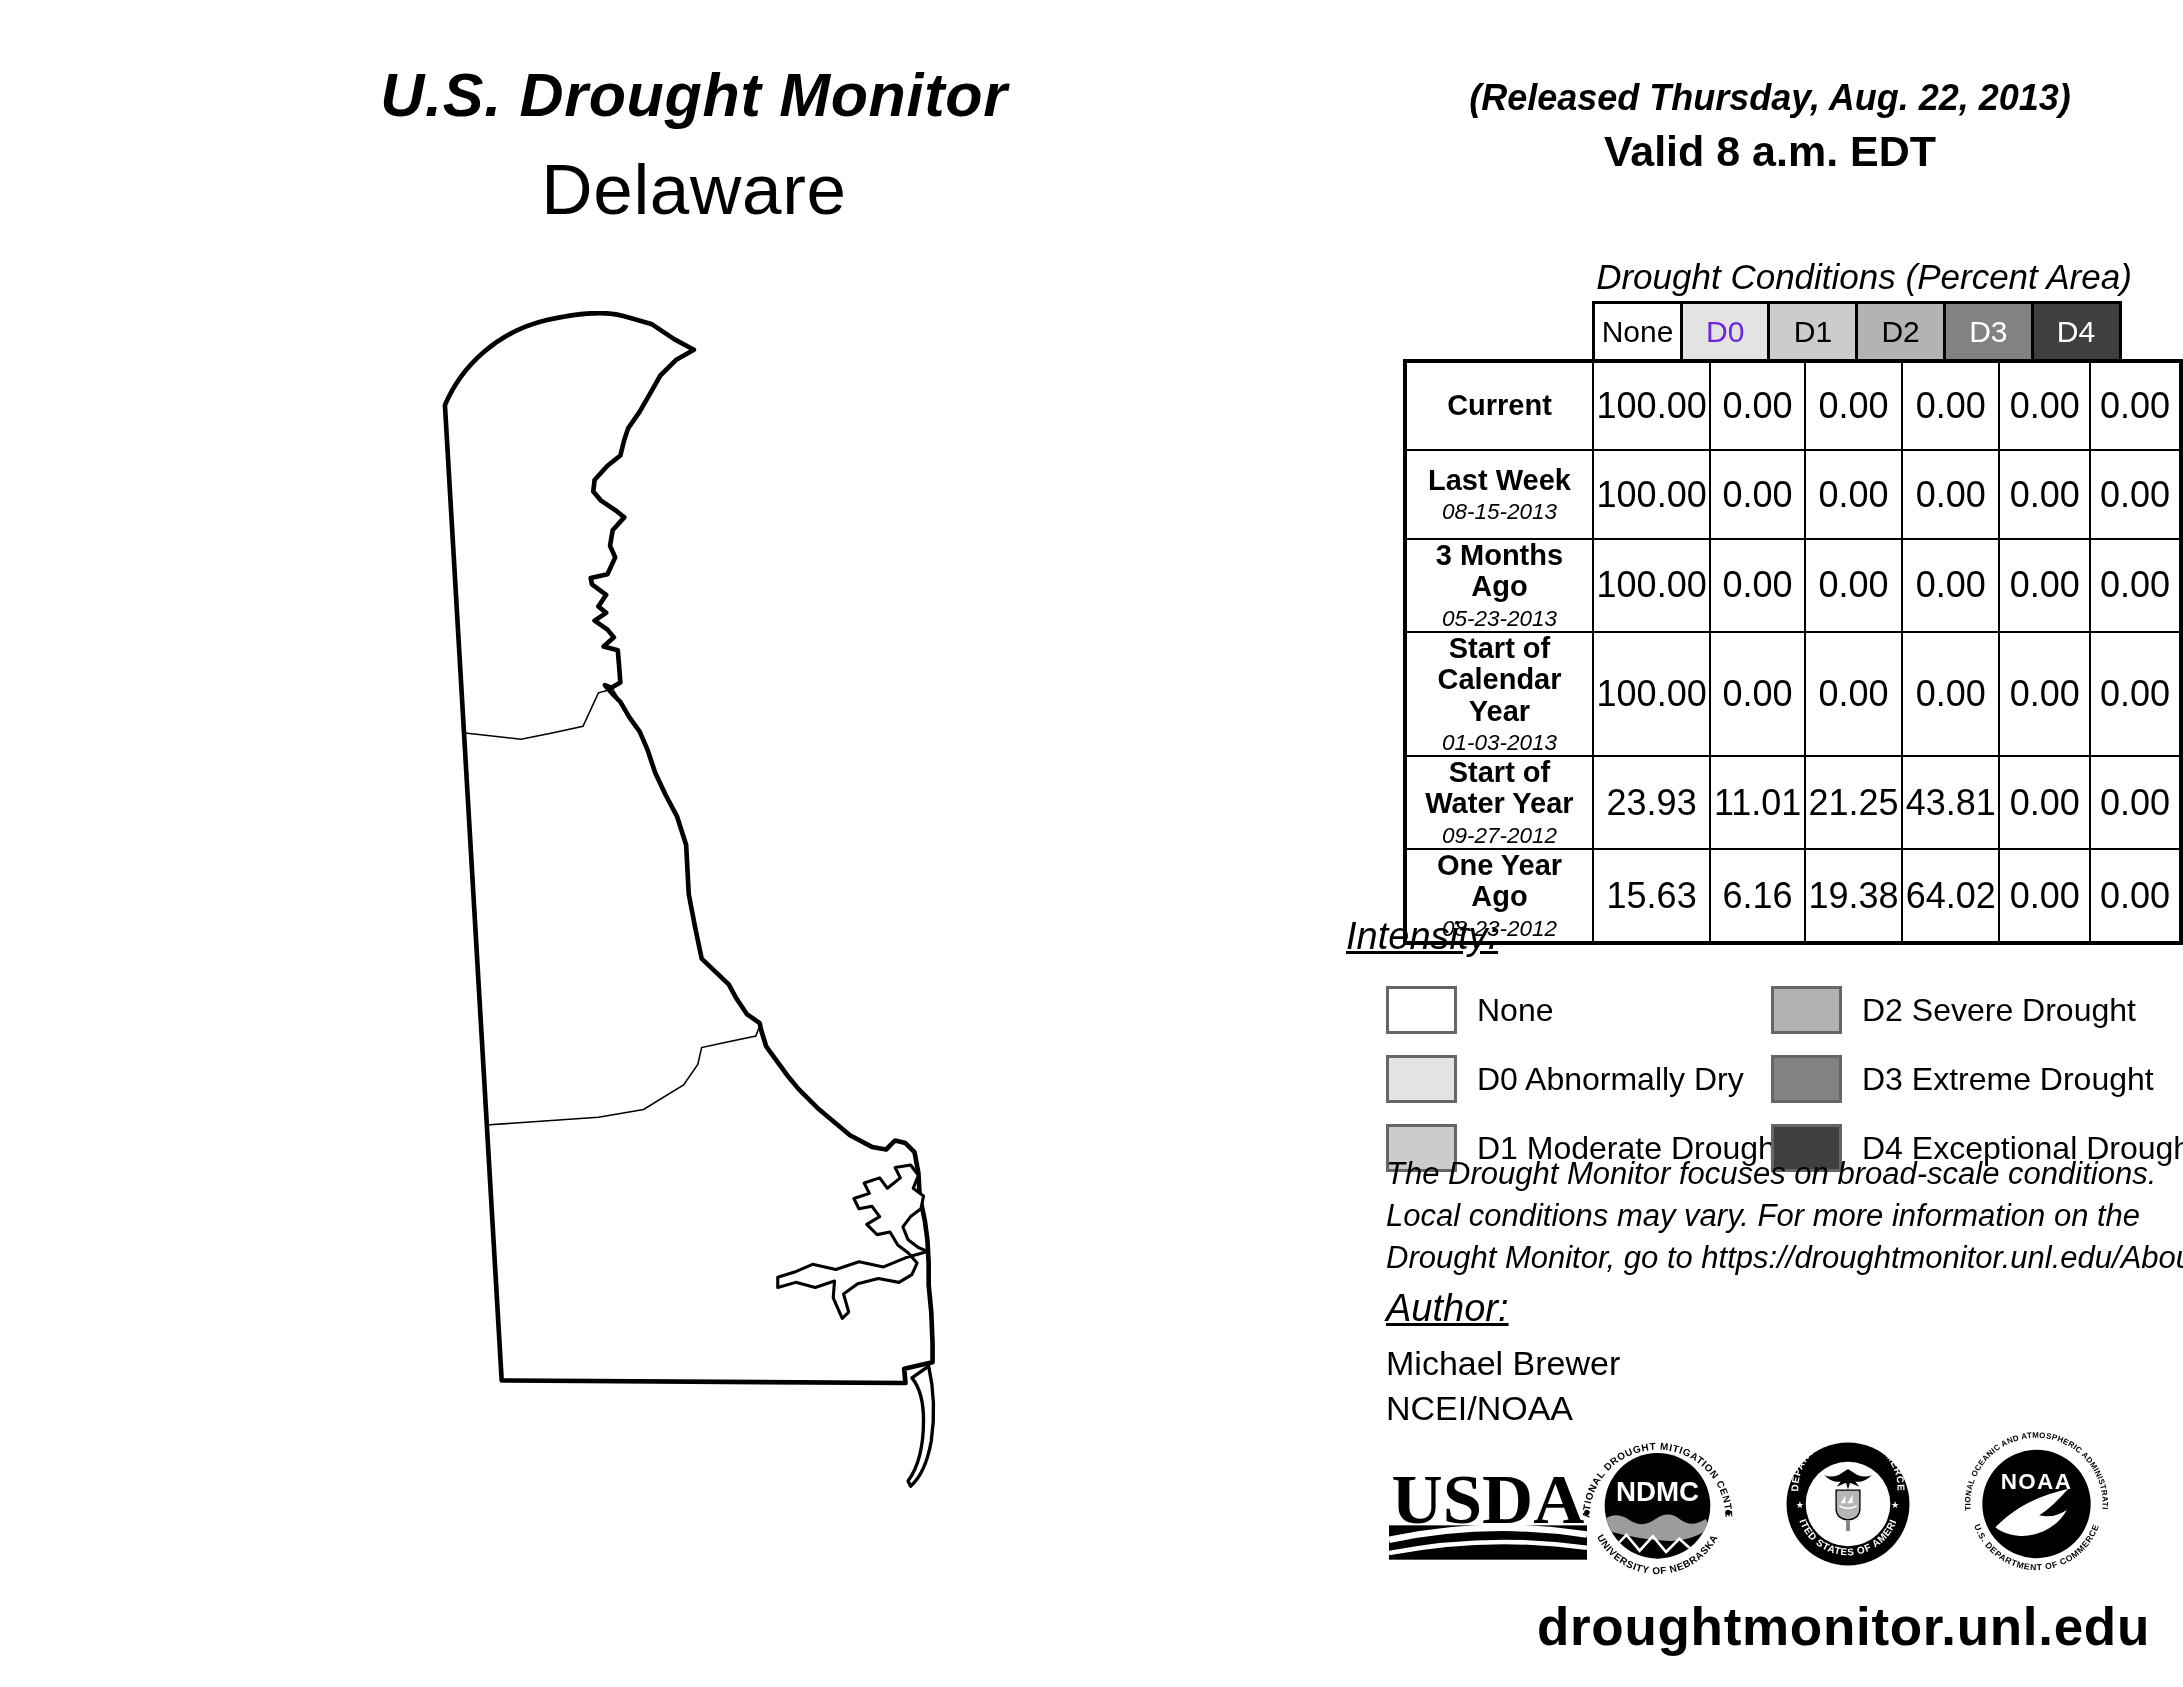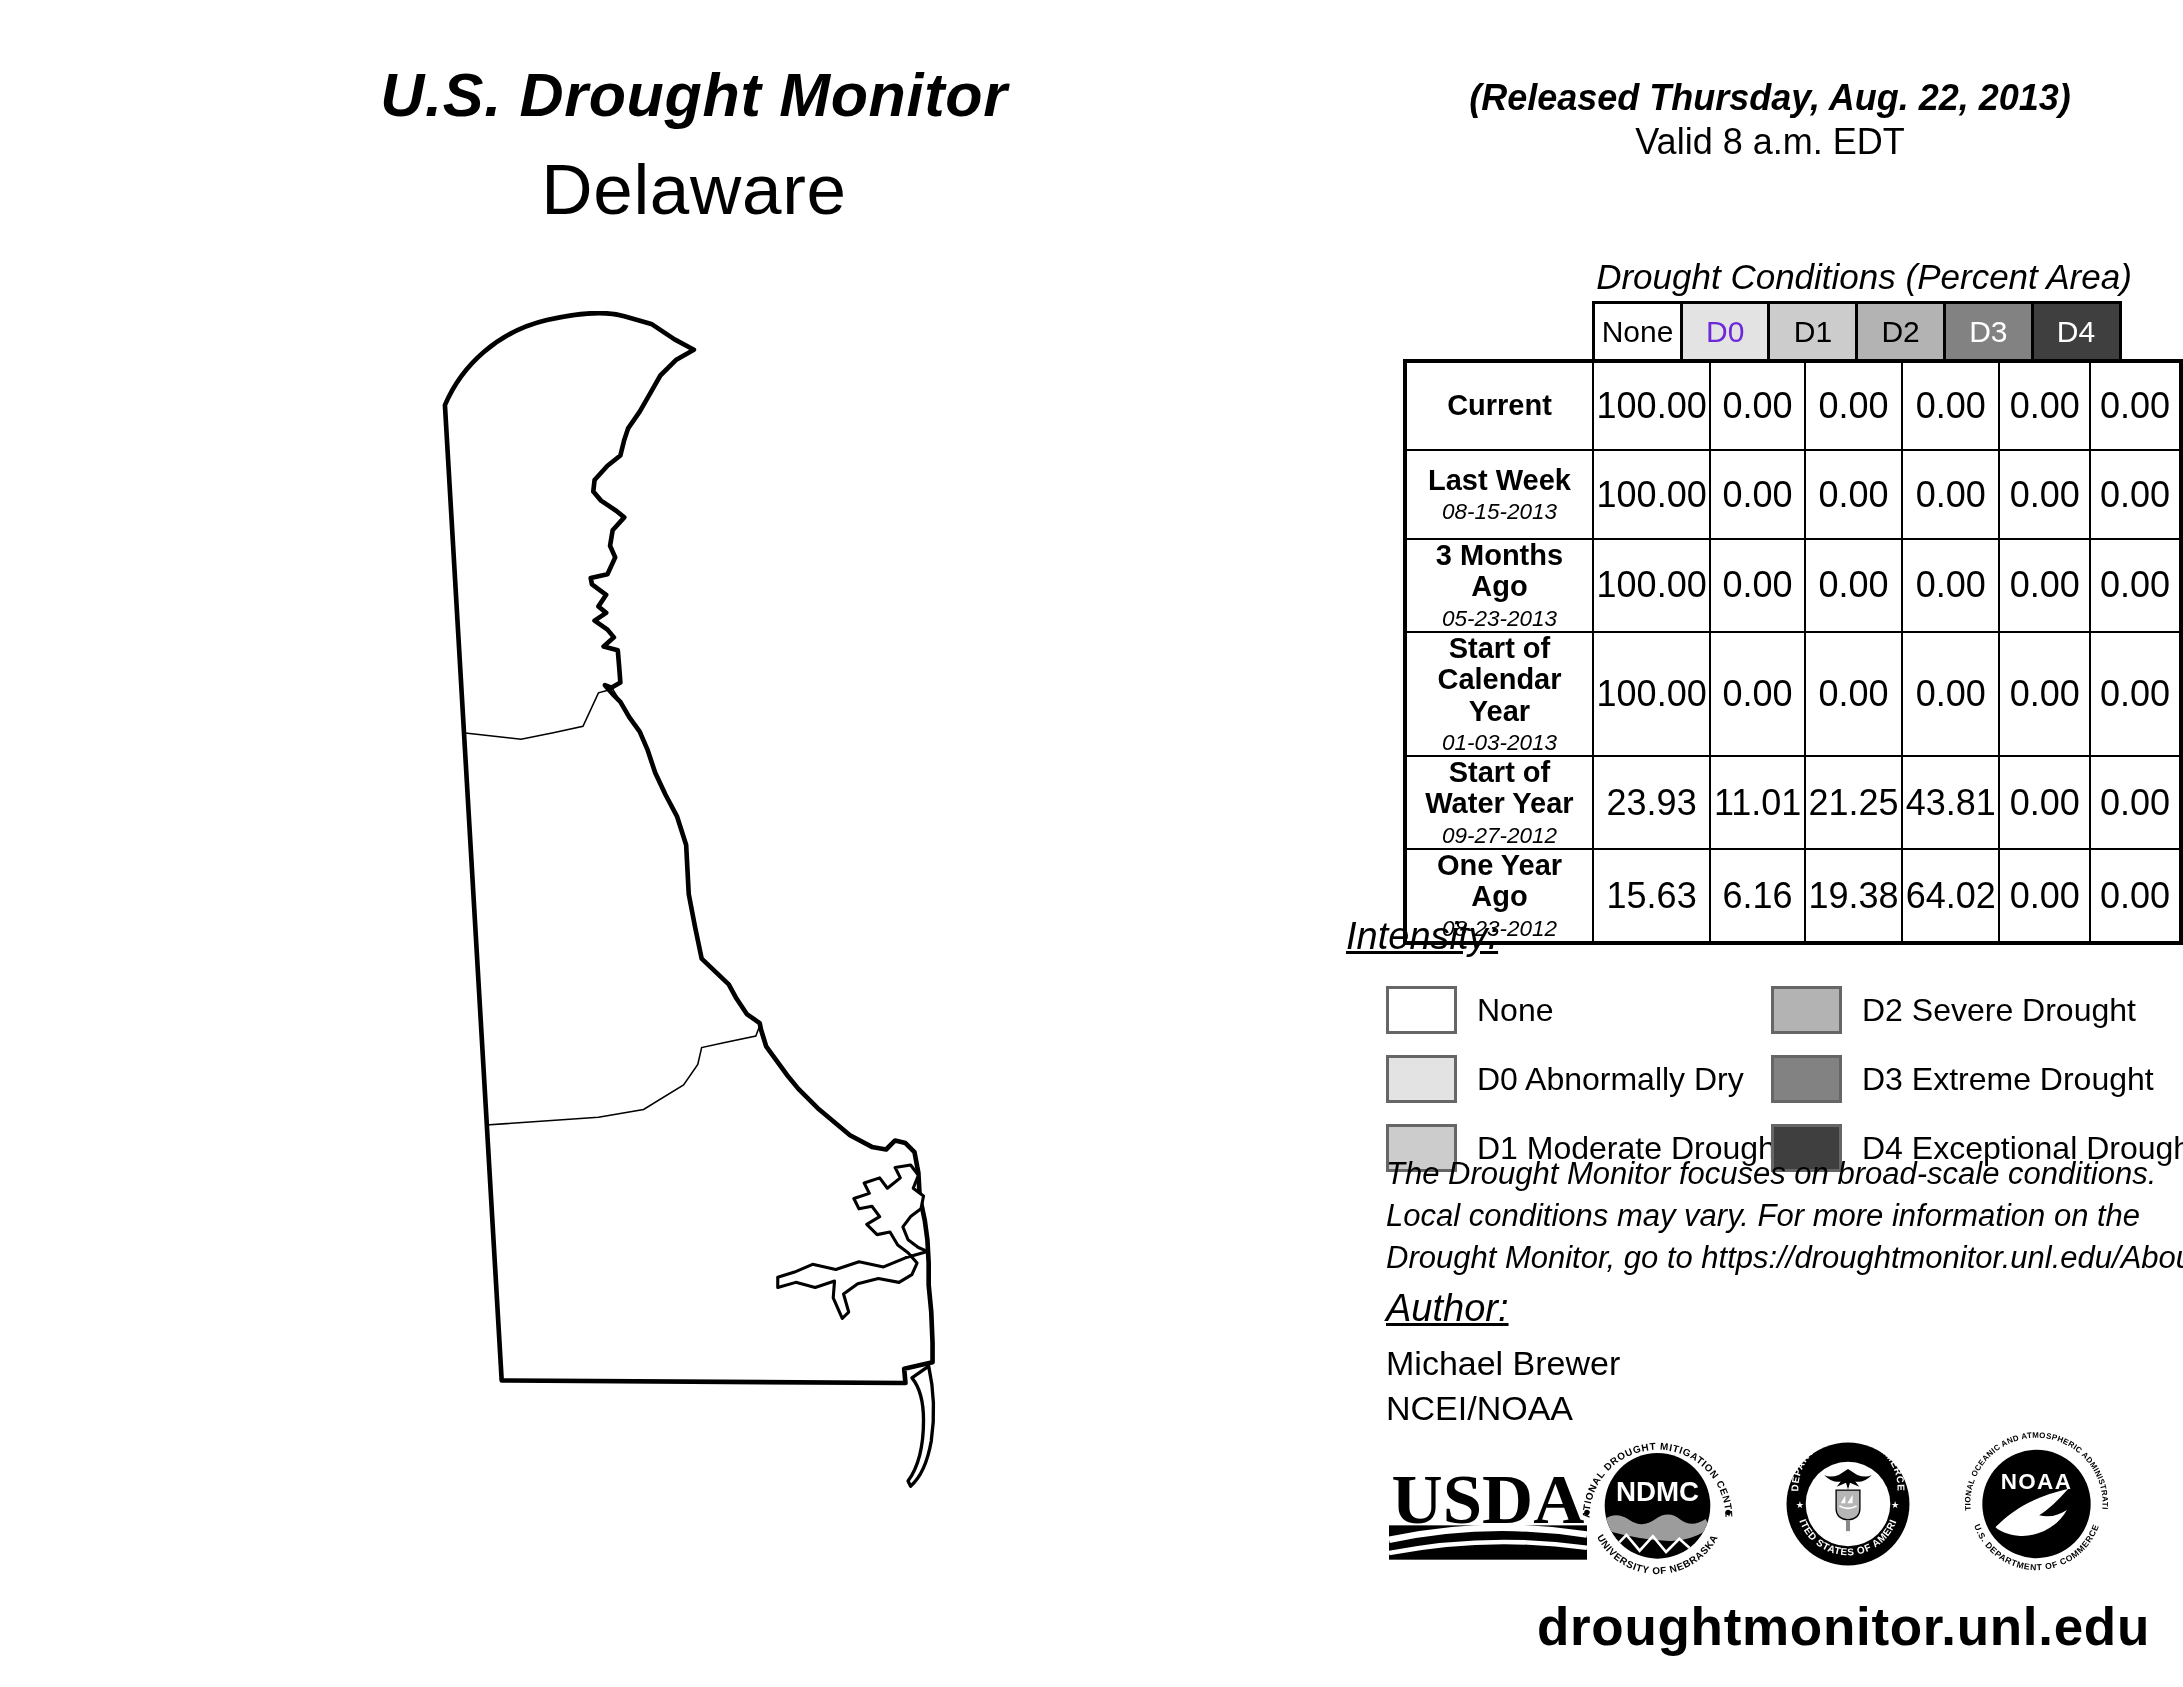--- a/index.html
+++ b/index.html
@@ -9,21 +9,21 @@
 
   
   .title-block{left:370px;top:60px;width:648px;text-align:center;}
   .app-title{font-size:61px;font-weight:700;font-style:italic;letter-spacing:0.7px;}
   .region-title{font-size:71px;font-weight:400;margin-top:19px;letter-spacing:0.7px;}
 
   
   .date-block{left:1403px;top:66px;width:734px;text-align:center;}
   .report-date{font-size:66px;font-weight:700;}
   .released{font-size:36px;font-weight:700;font-style:italic;margin-top:10.6px;}
-  .valid{font-size:36px;font-weight:400;margin-top:2px;}
+  .valid{font-size:43px;font-weight:700;margin-top:8px;}
 
   .table-caption{left:1592px;top:257px;width:544px;text-align:center;
                  font-size:35px;font-style:italic;}
 
   
   .hdr-row{left:1592px;top:301px;display:flex;}
   .hdr-cell{width:91px;height:61px;border:3.3px solid #000;box-sizing:border-box;
             display:flex;align-items:center;justify-content:center;
             font-size:30px;}
   .hdr-cell + .hdr-cell{margin-left:-3.3px;}

